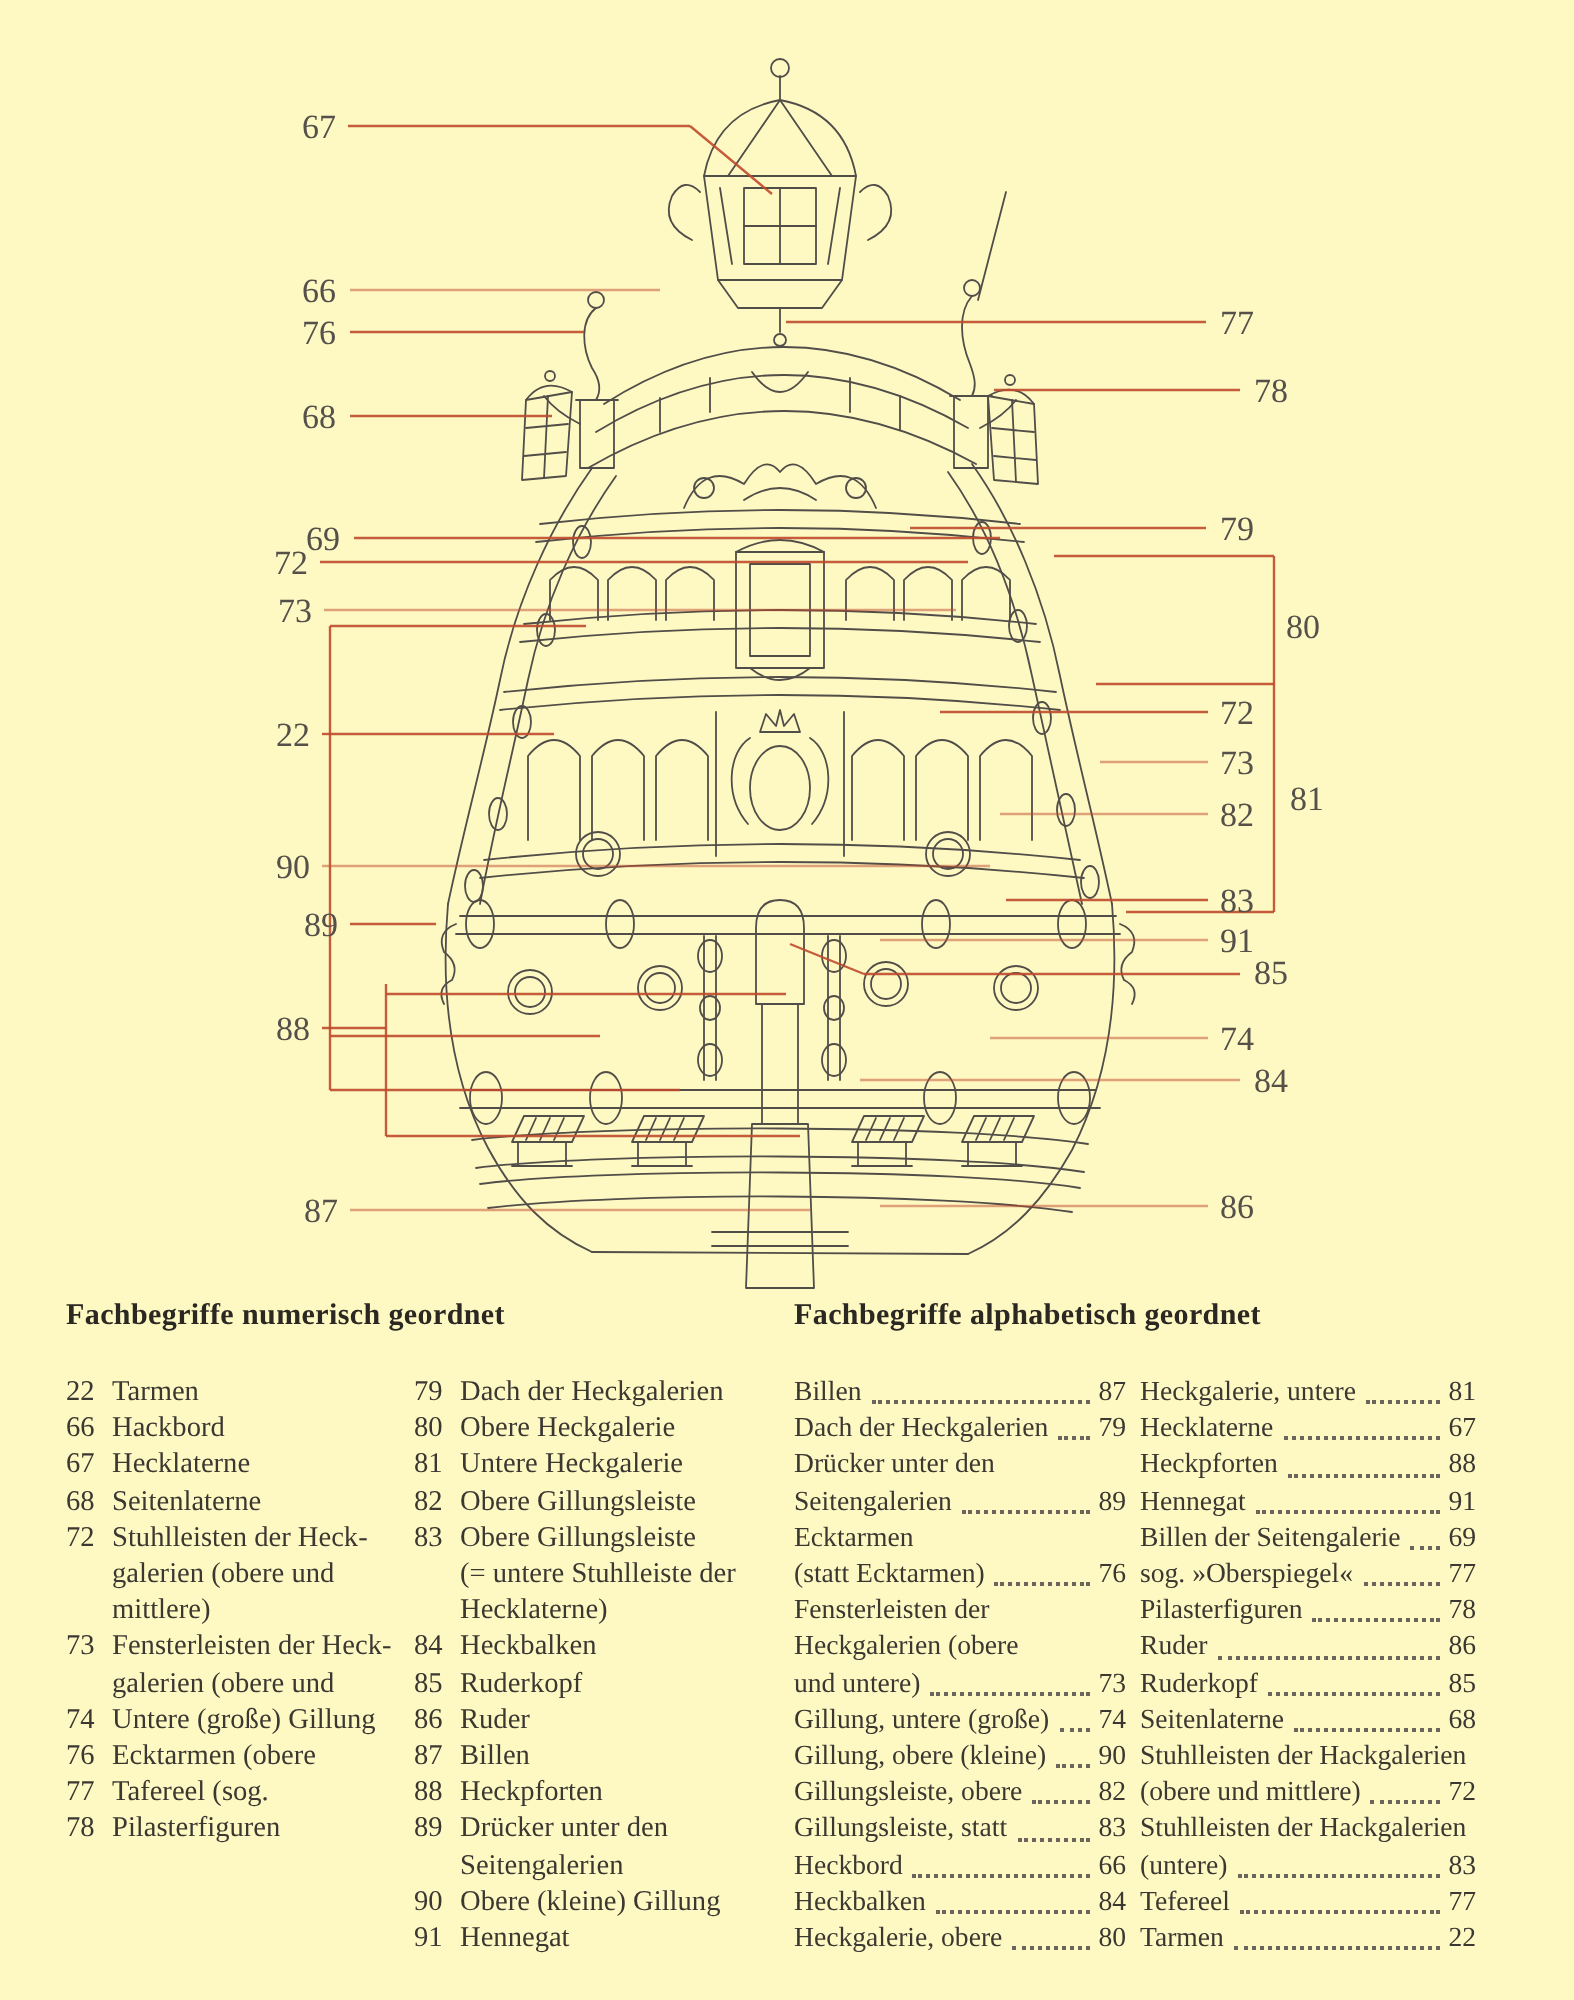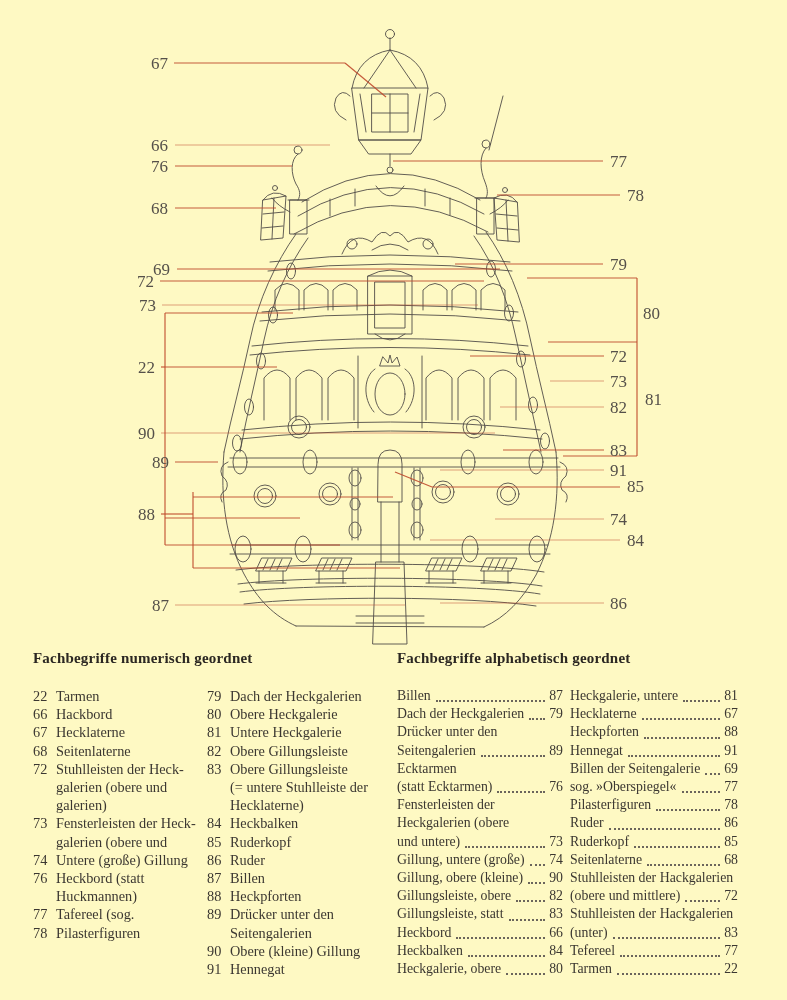--- a/index.html
+++ b/index.html
@@ -285,41 +285,37 @@
             <div class="nrow">
               <span class="nnum">72</span>
               <span class="nterm">Stuhlleisten der Heck-</span>
             </div>
             <div class="nrow">
               <span class="nnum"></span>
               <span class="nterm">galerien (obere und</span>
             </div>
             <div class="nrow">
               <span class="nnum"></span>
-              <span class="nterm">galerien)</span>
+              <span class="nterm">mittlere)</span>
             </div>
             <div class="nrow">
               <span class="nnum">73</span>
               <span class="nterm">Fensterleisten der Heck-</span>
             </div>
             <div class="nrow">
               <span class="nnum"></span>
               <span class="nterm">galerien (obere und</span>
             </div>
             <div class="nrow">
               <span class="nnum">74</span>
               <span class="nterm">Untere (große) Gillung</span>
             </div>
             <div class="nrow">
               <span class="nnum">76</span>
-              <span class="nterm">Heckbord (statt</span>
-            </div>
-            <div class="nrow">
-              <span class="nnum"></span>
-              <span class="nterm">Huckmannen)</span>
+              <span class="nterm">Ecktarmen (obere</span>
             </div>
             <div class="nrow">
               <span class="nnum">77</span>
               <span class="nterm">Tafereel (sog.</span>
             </div>
             <div class="nrow">
               <span class="nnum">78</span>
               <span class="nterm">Pilasterfiguren</span>
             </div>
           </div>
@@ -524,21 +520,21 @@
             </div>
             <div class="arow">
               <span class="aterm">(obere und mittlere)</span>
               <span class="dots"></span>
               <span class="anum">72</span>
             </div>
             <div class="arow">
               <span class="aterm">Stuhlleisten der Hackgalerien</span>
             </div>
             <div class="arow">
-              <span class="aterm">(unter)</span>
+              <span class="aterm">(untere)</span>
               <span class="dots"></span>
               <span class="anum">83</span>
             </div>
             <div class="arow">
               <span class="aterm">Tefereel</span>
               <span class="dots"></span>
               <span class="anum">77</span>
             </div>
             <div class="arow">
               <span class="aterm">Tarmen</span>

